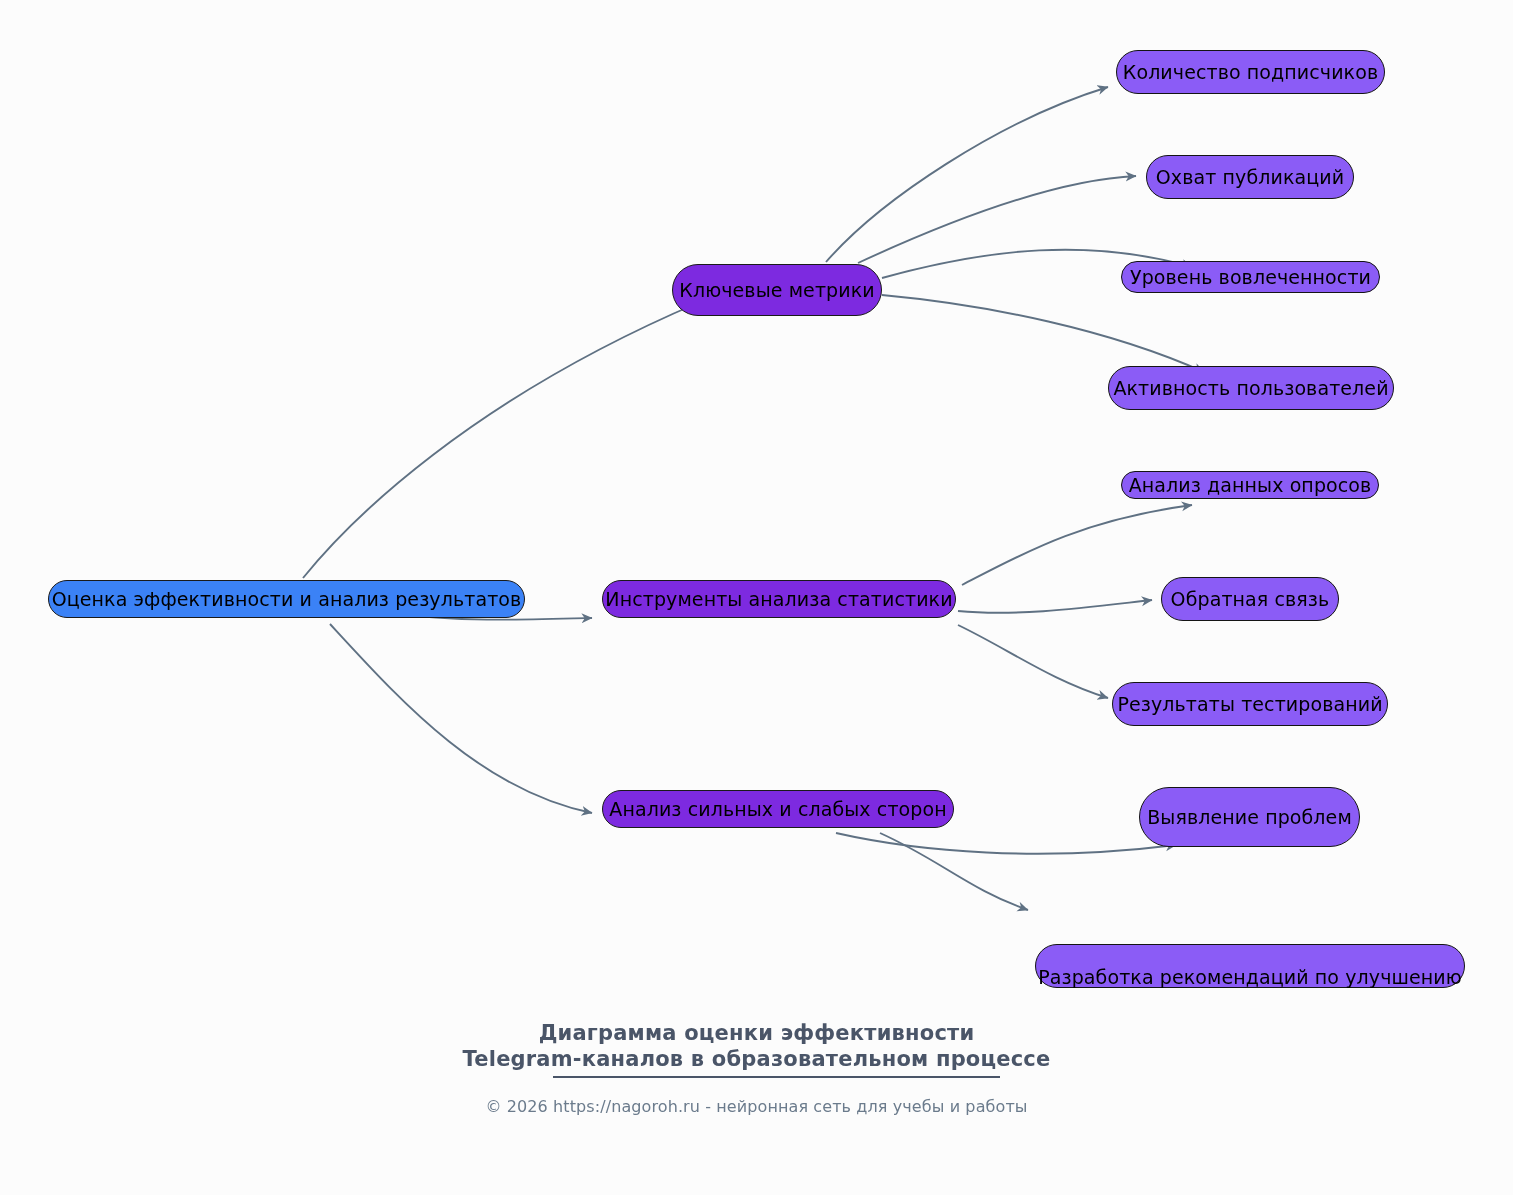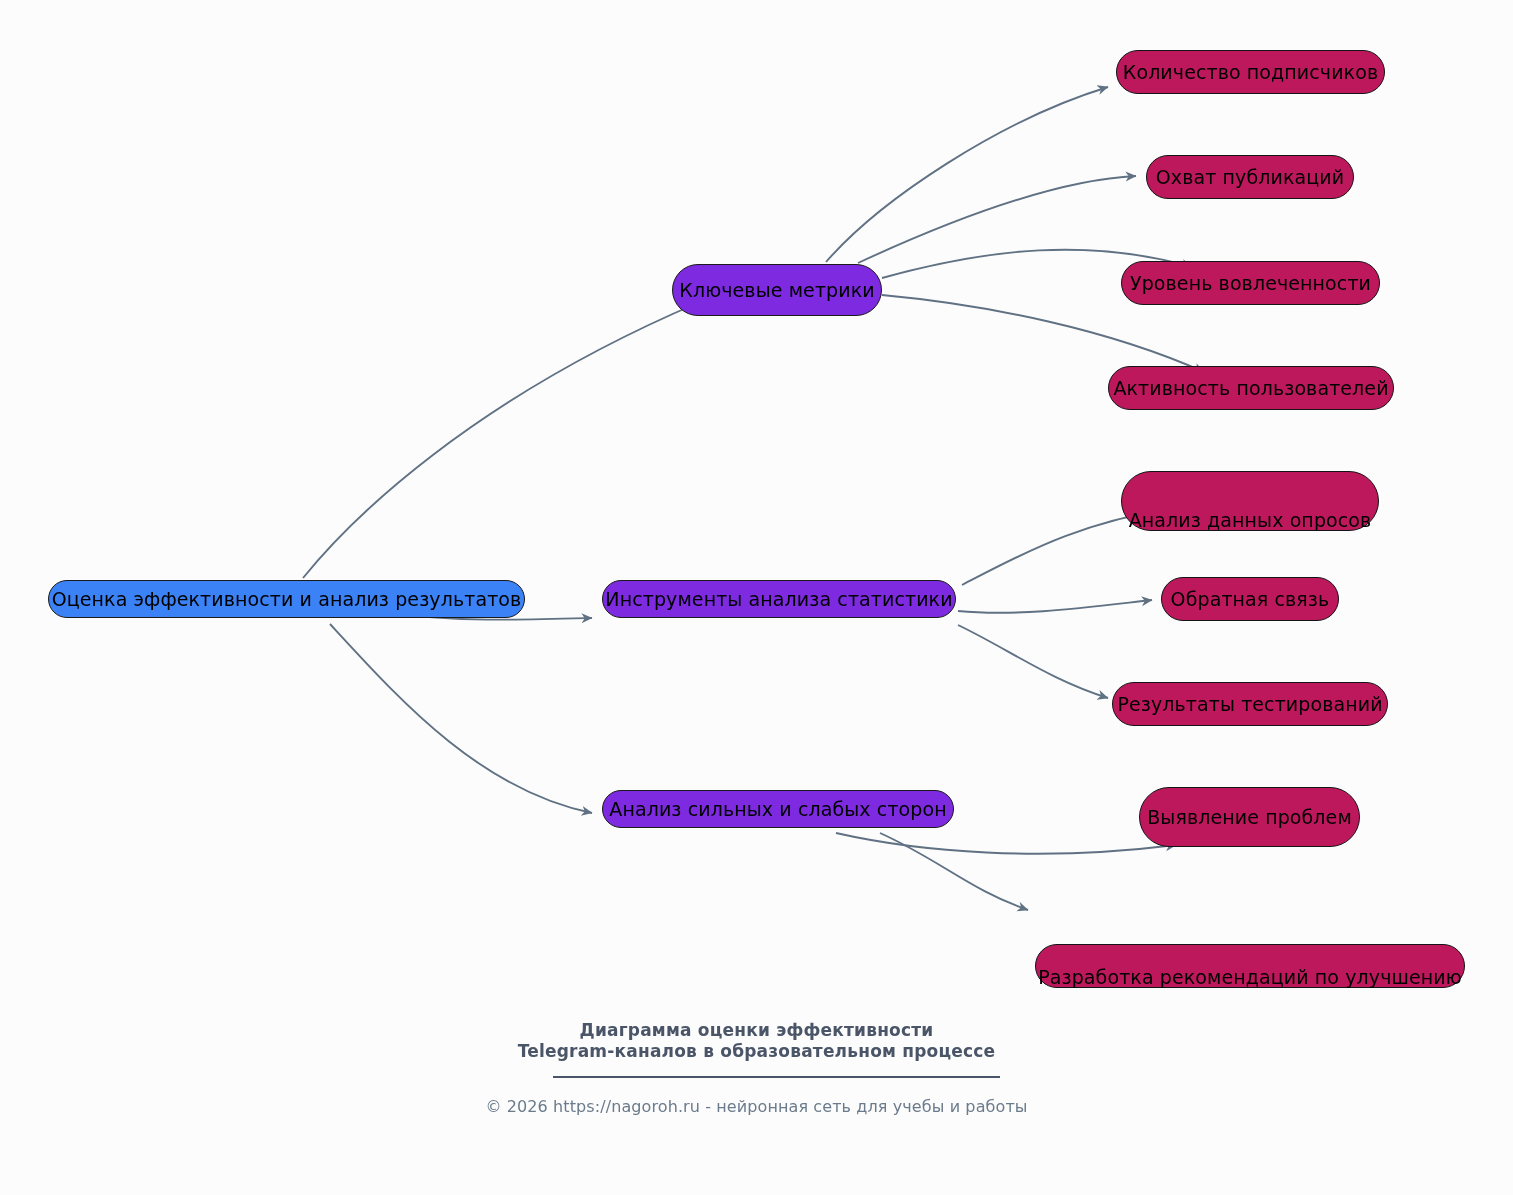--- a/index.html
+++ b/index.html
@@ -49,36 +49,36 @@
     background: #3b82f6;
     border: 1.6px solid #1a1a1a;
   }
 
   .node-branch {
     background: #7d2ae0;
     border: 1.6px solid #1a1a1a;
   }
 
   .node-leaf {
-    background: #be185d;
+    background: #8b5cf6;
     border: 1.8px solid #141414;
   }
 
   .footer {
     position: absolute;
     left: 0;
     width: 1513px;
     text-align: center;
   }
 
   .footer-title {
     top: 1020px;
     font-family: "DejaVu Sans", sans-serif;
     font-weight: bold;
-    font-size: 17px;
+    font-size: 21px;
     line-height: 1.25;
     color: #4a5568;
     letter-spacing: 0.2px;
   }
 
   .footer-rule {
     position: absolute;
     left: 553px;
     top: 1076px;
     width: 447px;
@@ -135,33 +135,33 @@
   </div>
 
   <div class="node node-leaf" style="left:1116px; top:50px; width:269px; height:44px;">
     <span>Количество подписчиков</span>
   </div>
 
   <div class="node node-leaf" style="left:1146px; top:155px; width:208px; height:44px;">
     <span>Охват публикаций</span>
   </div>
 
-  <div class="node node-leaf" style="left:1121px; top:261px; width:259px; height:44px;">
+  <div class="node node-leaf" style="left:1121px; top:261px; width:259px; height:32px;">
     <span>Уровень вовлеченности</span>
   </div>
 
   <div class="node node-leaf" style="left:1108px; top:366px; width:286px; height:44px;">
     <span>Активность пользователей</span>
   </div>
 
   <div class="node node-branch" style="left:602px; top:580px; width:354px; height:38px;">
     <span>Инструменты анализа статистики</span>
   </div>
 
-  <div class="node node-leaf" style="left:1121px; top:471px; width:258px; height:60px;align-items:flex-end;">
+  <div class="node node-leaf" style="left:1121px; top:471px; width:258px; height:28px;">
     <span>Анализ данных опросов</span>
   </div>
 
   <div class="node node-leaf" style="left:1161px; top:577px; width:178px; height:44px;">
     <span>Обратная связь</span>
   </div>
 
   <div class="node node-leaf" style="left:1112px; top:682px; width:276px; height:44px;">
     <span>Результаты тестирований</span>
   </div>

